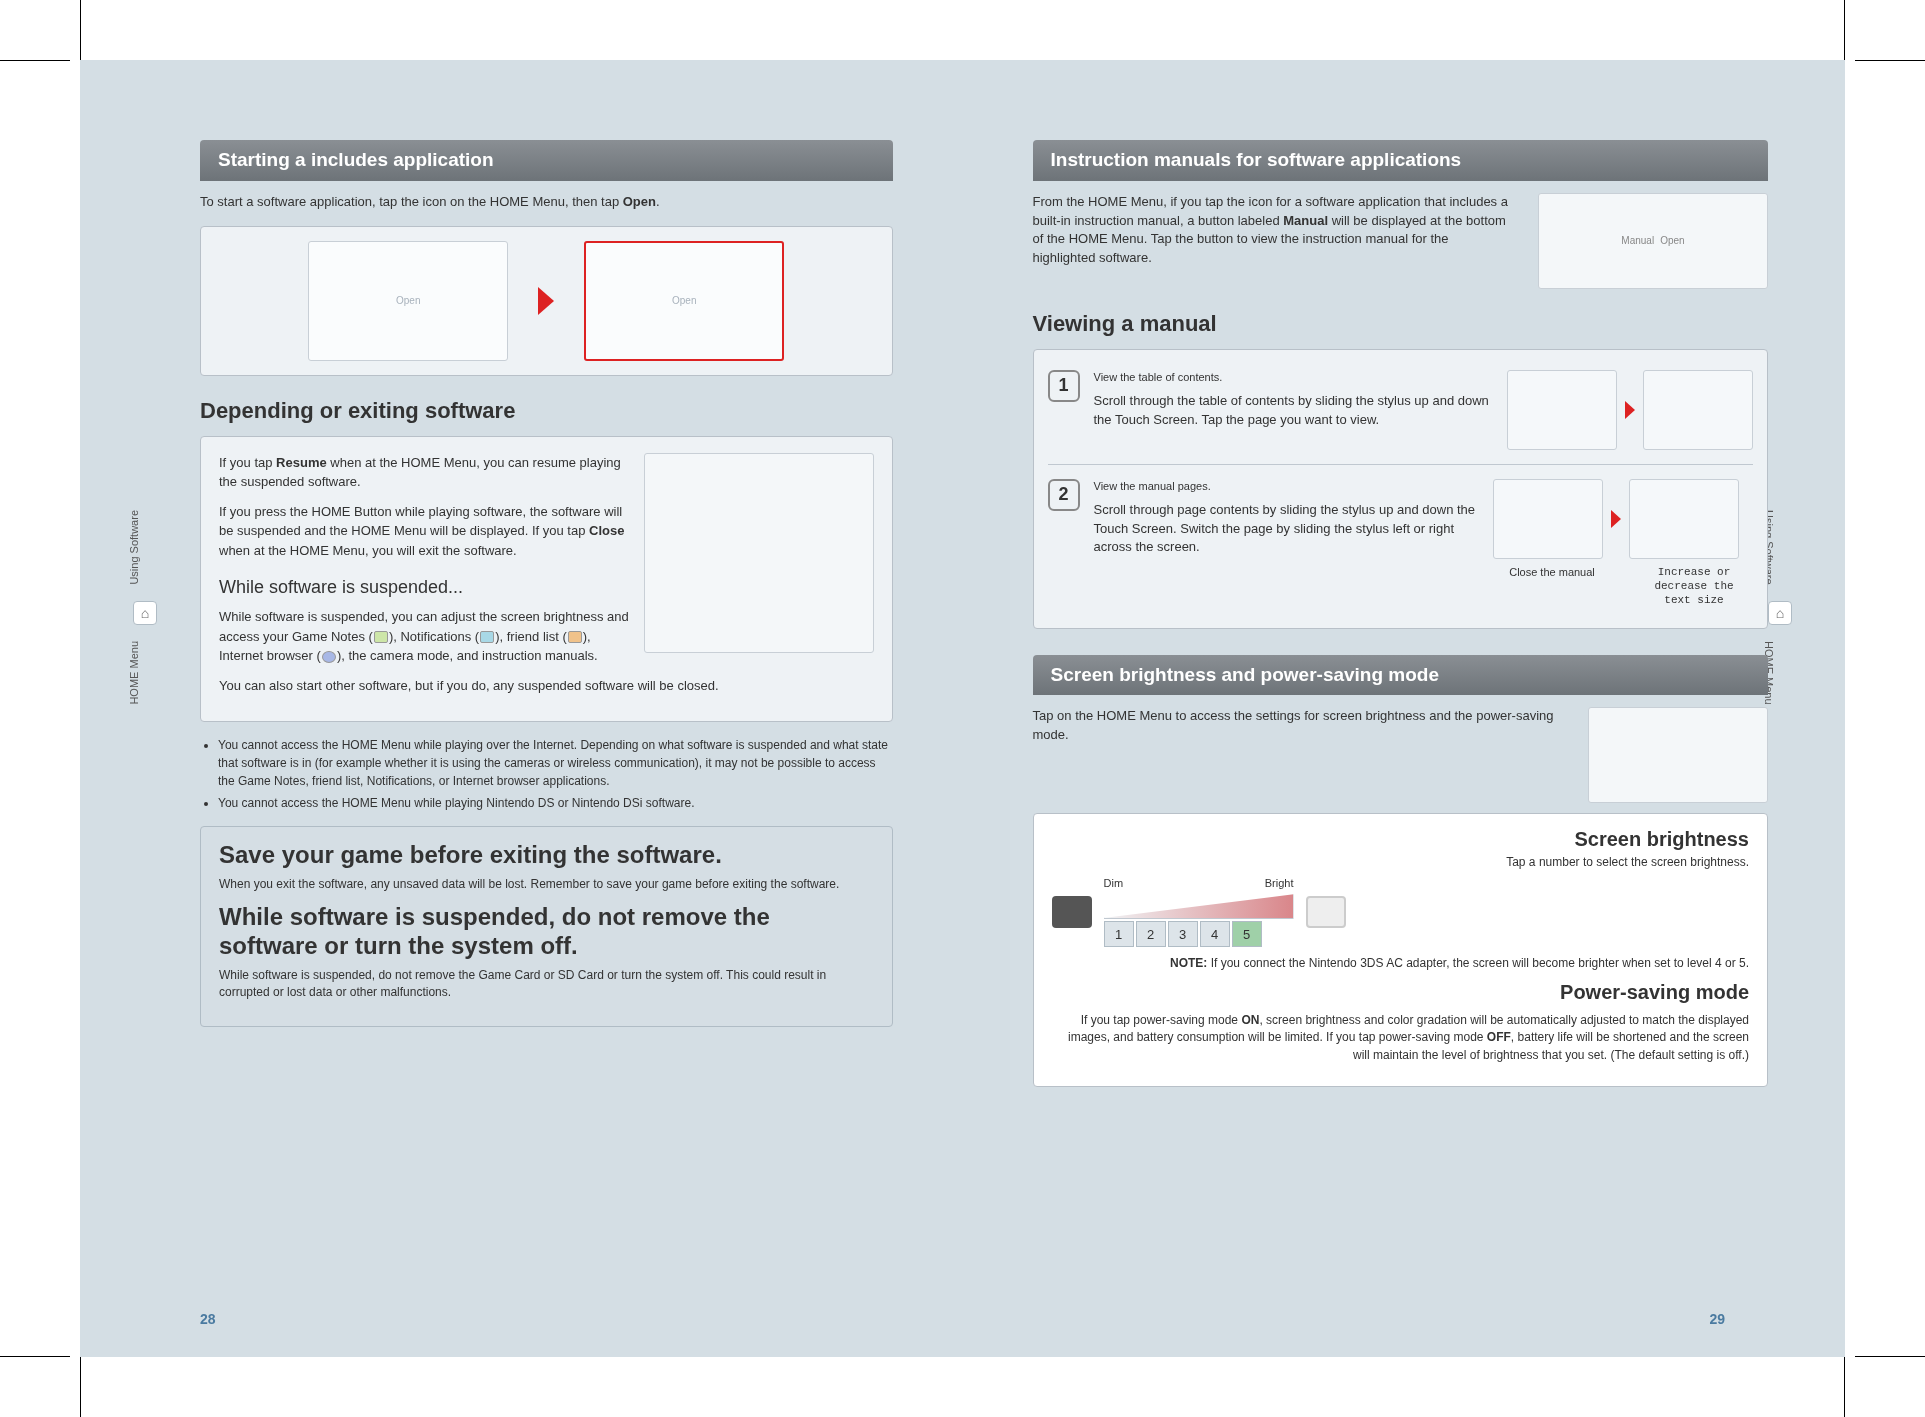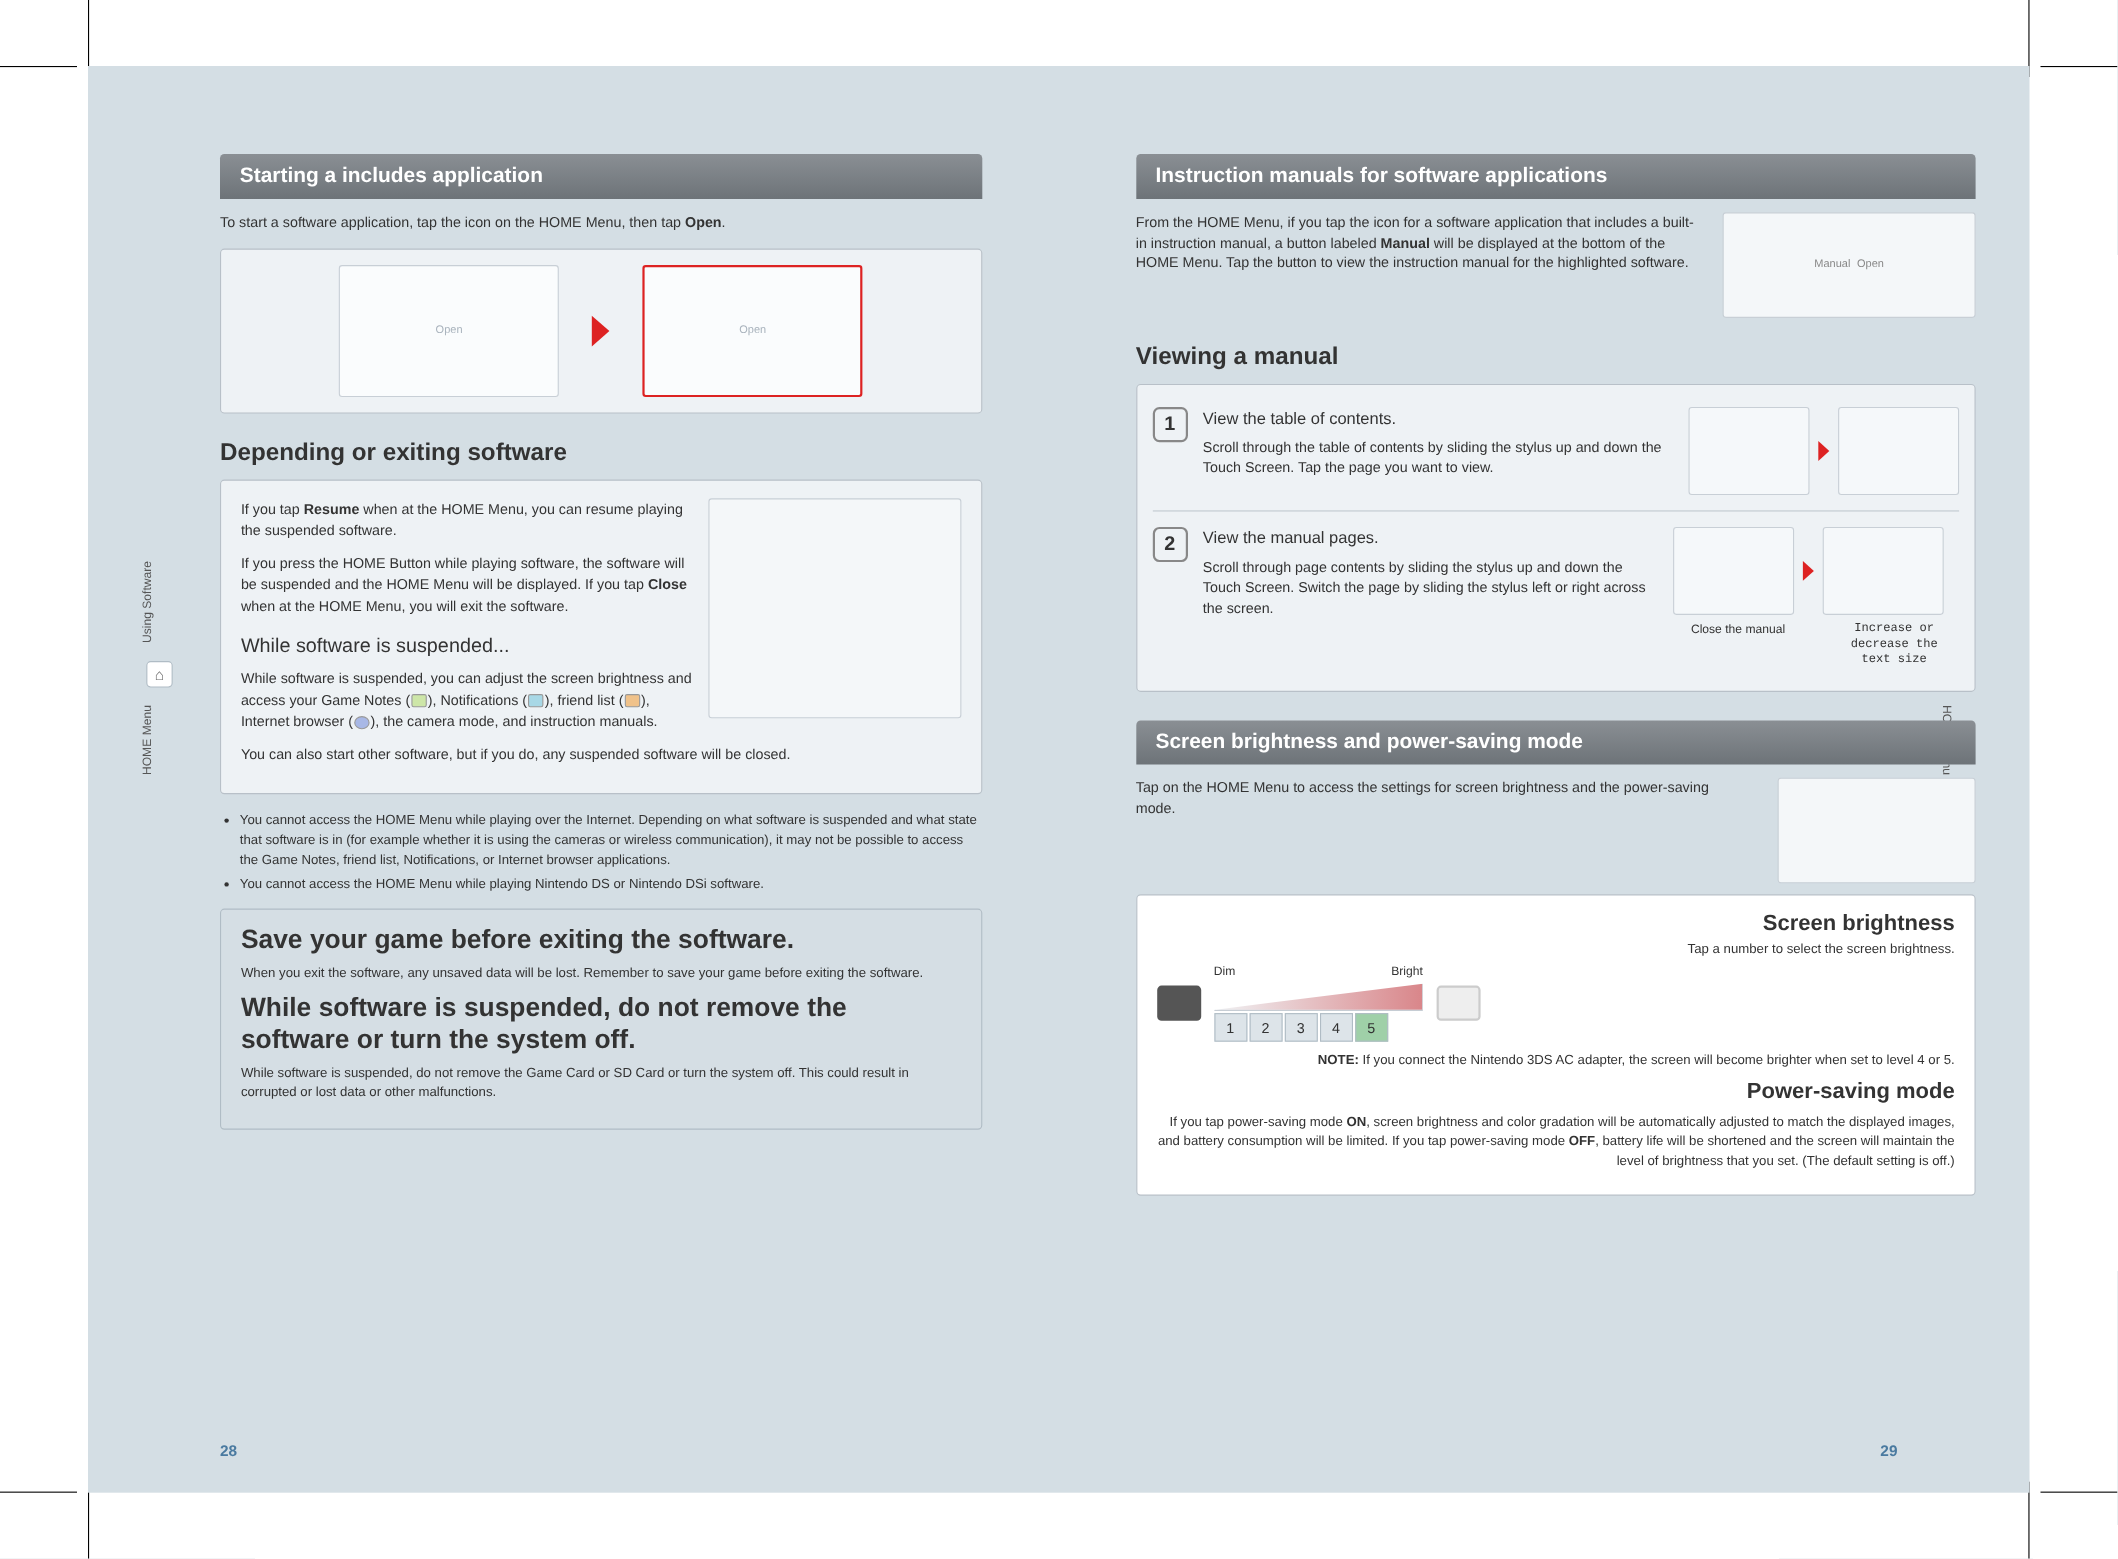--- a/index.html
+++ b/index.html
@@ -19,21 +19,21 @@
     height: 1297px;
     background: #d4dee4;
     display: flex;
   }
   .page {
     width: 50%;
     height: 100%;
     padding: 80px 70px 40px 120px;
     position: relative;
   }
-  .page.right { padding: 80px 49px 40px 70px; }
+  .page.right { padding: 80px 77px 40px 70px; }
   .section-bar {
     background: linear-gradient(#8a8f94, #6d7378);
     color: #fff;
     font-weight: bold;
     font-size: 19px;
     padding: 9px 18px;
     border-radius: 4px 4px 0 0;
     margin-bottom: 12px;
     line-height: 1.2;
   }
@@ -135,21 +135,21 @@
   }
   .step-num {
     width: 32px; height: 32px;
     border: 2px solid #888;
     border-radius: 6px;
     display: flex; align-items: center; justify-content: center;
     font-weight: bold; font-size: 18px;
     flex-shrink: 0;
   }
   .step-text { flex: 1; font-size: 13px; line-height: 1.45; }
-  .step-text .title { font-size: 15px; margin-bottom: 6px; }
+  .step-text .title { font-size: 11px; margin-bottom: 6px; }
   .step-imgs { display: flex; align-items: center; gap: 8px; }
   .step-imgs .mini { width: 110px; height: 80px; background: #f5f8fa; border: 1px solid #c8cfd6; border-radius: 3px; }
   .caption { font-size: 11px; text-align: center; margin-top: 4px; line-height: 1.3; }
   .bright-box { background: #fff; border: 1px solid #b8c0c8; border-radius: 4px; padding: 14px 18px; margin-top: 10px; text-align: right; }
   .bright-box h3 { font-size: 20px; font-weight: bold; margin-bottom: 4px; }
   .bright-controls { display: flex; align-items: center; gap: 12px; margin: 8px 0; font-size: 11px; }
   .ds-icon { width: 40px; height: 32px; background: #555; border-radius: 4px; }
   .slider {
     width: 190px; height: 28px;
     background: linear-gradient(to right, #f0f2f4, #d9868a);

